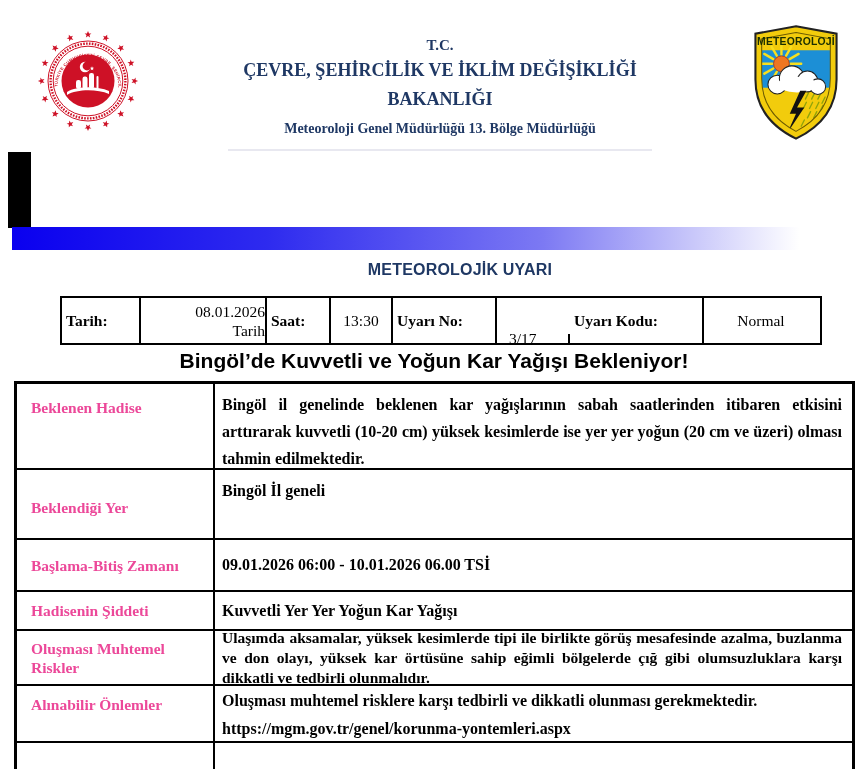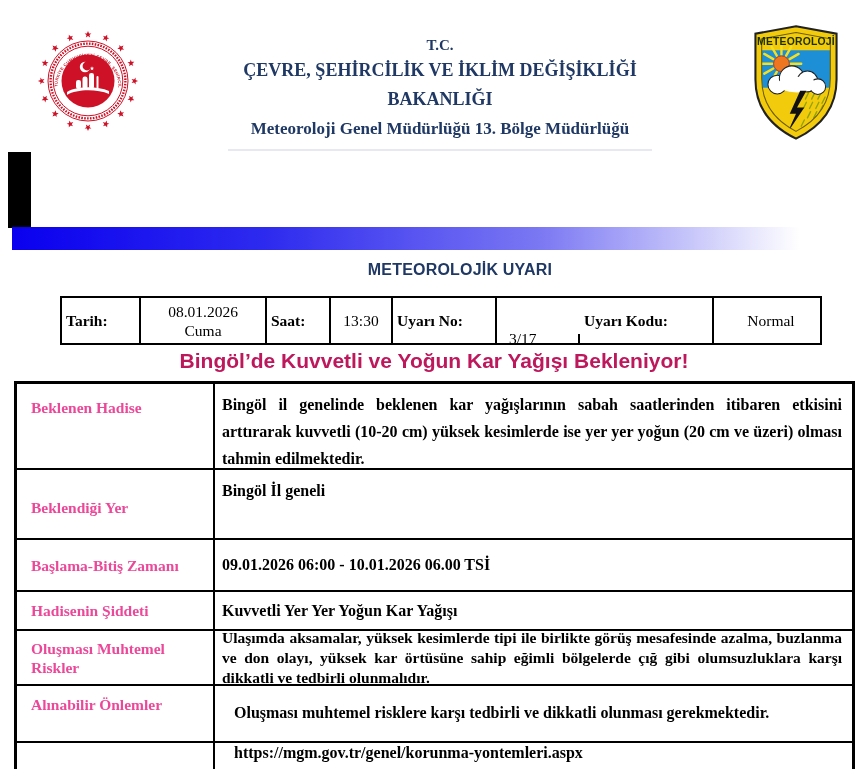--- a/index.html
+++ b/index.html
@@ -7,67 +7,67 @@
         font-family:"Liberation Serif",serif;color:#000;}
 
   
   .ministry-logo{position:absolute;left:33px;top:26px;}
   .meteo-logo{position:absolute;left:744px;top:24px;}
   .header-text{position:absolute;left:120px;top:34px;width:640px;text-align:center;
                color:#1F3864;font-weight:bold;}
   .h-tc{font-size:15px;line-height:22px;}
   .h-l1{font-size:18px;line-height:29px;}
   .h-l2{font-size:18px;line-height:29px;}
-  .h-l3{font-size:17px;line-height:30px;}
+  .h-l3{font-size:14px;line-height:30px;}
   .header-rule{position:absolute;left:228px;top:149px;width:424px;height:2px;background:#E8E8F0;}
 
   .black-box{position:absolute;left:8px;top:152px;width:23px;height:76px;background:#000;}
   .blue-bar{position:absolute;left:12px;top:227px;width:856px;height:23px;
             background:linear-gradient(90deg,#0A00EF 0%,#2E2BEF 30%,#7C79F3 62%,#ffffff 92%);}
 
   .banner-title{position:absolute;left:0;top:261px;width:100%;text-align:center;
                 transform:translateX(26px);color:#1F3864;font-family:"Liberation Sans",sans-serif;
                 font-weight:bold;font-size:16px;letter-spacing:.2px;}
 
   
   .info-table{position:absolute;left:60px;top:296px;width:762px;height:49px;
               border:2px solid #000;box-sizing:border-box;display:flex;font-size:15.5px;}
   .it-cell{border-right:2px solid #000;box-sizing:border-box;display:flex;
            flex-direction:column;justify-content:center;}
   .it-cell.last{border-right:none;}
   .it-label{font-weight:bold;padding-left:4px;}
   .it-center{text-align:center;}
   .it-left{padding-left:12px;}
-  .w1{width:79px;} .w2{width:126px;} .w3{width:64px;} .w4{width:62px;}
-  .w5{width:104px;} .w6{width:83px;margin-top:36px;} .w7{width:134px;} .w8{width:102px;text-align:center;}
+  .w1{width:79px;} .w2{width:126px;align-items:flex-end;} .w3{width:64px;} .w4{width:62px;}
+  .w5{width:104px;} .w6{width:73px;margin-top:36px;} .w7{width:134px;} .w8{width:102px;text-align:center;}
   .date-line{line-height:19px;text-align:center;}
 
   .alert-title{position:absolute;left:0;top:349px;width:100%;text-align:center;
-               color:#be185d;font-family:"Liberation Sans",sans-serif;font-weight:bold;
+               color:#000000;font-family:"Liberation Sans",sans-serif;font-weight:bold;
                font-size:21px;}
 
   
   .detail-table{position:absolute;left:14px;top:381px;width:841px;box-sizing:border-box;
                 border:3px solid #000;}
   .dt-row{display:flex;border-bottom:2px solid #000;box-sizing:border-box;}
   .dt-row.r7{border-bottom:none;}
   .r1{height:86px;} .r2{height:70px;} .r3{height:52px;} .r4{height:39px;}
   .r5{height:55px;} .r6{height:57px;} .r7{height:48px;}
   .dt-label{width:198px;box-sizing:border-box;border-right:2px solid #000;
             color:#ec4899;font-weight:bold;font-size:15.5px;line-height:19px;
             padding-left:14px;padding-right:8px;display:flex;flex-direction:column;}
   .dt-content{flex:1;box-sizing:border-box;font-weight:bold;font-size:16px;
               padding:0 10px 0 7px;display:flex;flex-direction:column;}
   .vc{justify-content:center;}
   .pt-label1{padding-top:14px;} .pt-label2{padding-top:28px;} .pt-label6{padding-top:9px;}
   .c1{padding-top:7px;text-align:justify;line-height:27px;}
   .c2{padding-top:12px;}
   .c5{text-align:justify;line-height:20px;font-size:15.5px;}
   .c6{padding-top:6px;}
-  .c6 p{margin:12px;} .c6 .link-line{margin-top:10px;}
+  .c6 p{margin:0;} .c6 .link-line{margin-top:10px;}
 </style>
 </head>
 <body>
 
 <div id="page">
 
   <svg class="ministry-logo" width="110" height="110" viewBox="-55 -55 110 110">
     <defs>
       <path id="star" d="M0,-3.6 L1.06,-1.11 3.42,-1.11 1.5,0.42 2.11,2.91 0,1.44 -2.11,2.91 -1.5,0.42 -3.42,-1.11 -1.06,-1.11 Z"></path>
       <path id="sealArc" d="M -30.5,6 a 30.5,30.5 0 1,1 61,0" fill="none"></path>
@@ -170,21 +170,21 @@
 
   <div class="black-box"></div>
   <div class="blue-bar"></div>
 
   <div class="banner-title">METEOROLOJİK UYARI</div>
 
   <div class="info-table">
     <div class="it-cell w1 it-label">Tarih:</div>
     <div class="it-cell w2">
       <div class="date-line">08.01.2026</div>
-      <div class="date-line">Cuma</div>
+      <div class="date-line">Tarih</div>
     </div>
     <div class="it-cell w3 it-label">Saat:</div>
     <div class="it-cell w4 it-center">13:30</div>
     <div class="it-cell w5 it-label">Uyarı No:</div>
     <div class="it-cell w6 it-left">3/17</div>
     <div class="it-cell w7 it-label">Uyarı Kodu:</div>
     <div class="it-cell w8 it-left last">Normal</div>
   </div>
 
   <div class="alert-title">Bingöl’de Kuvvetli ve Yoğun Kar Yağışı Bekleniyor!</div>

